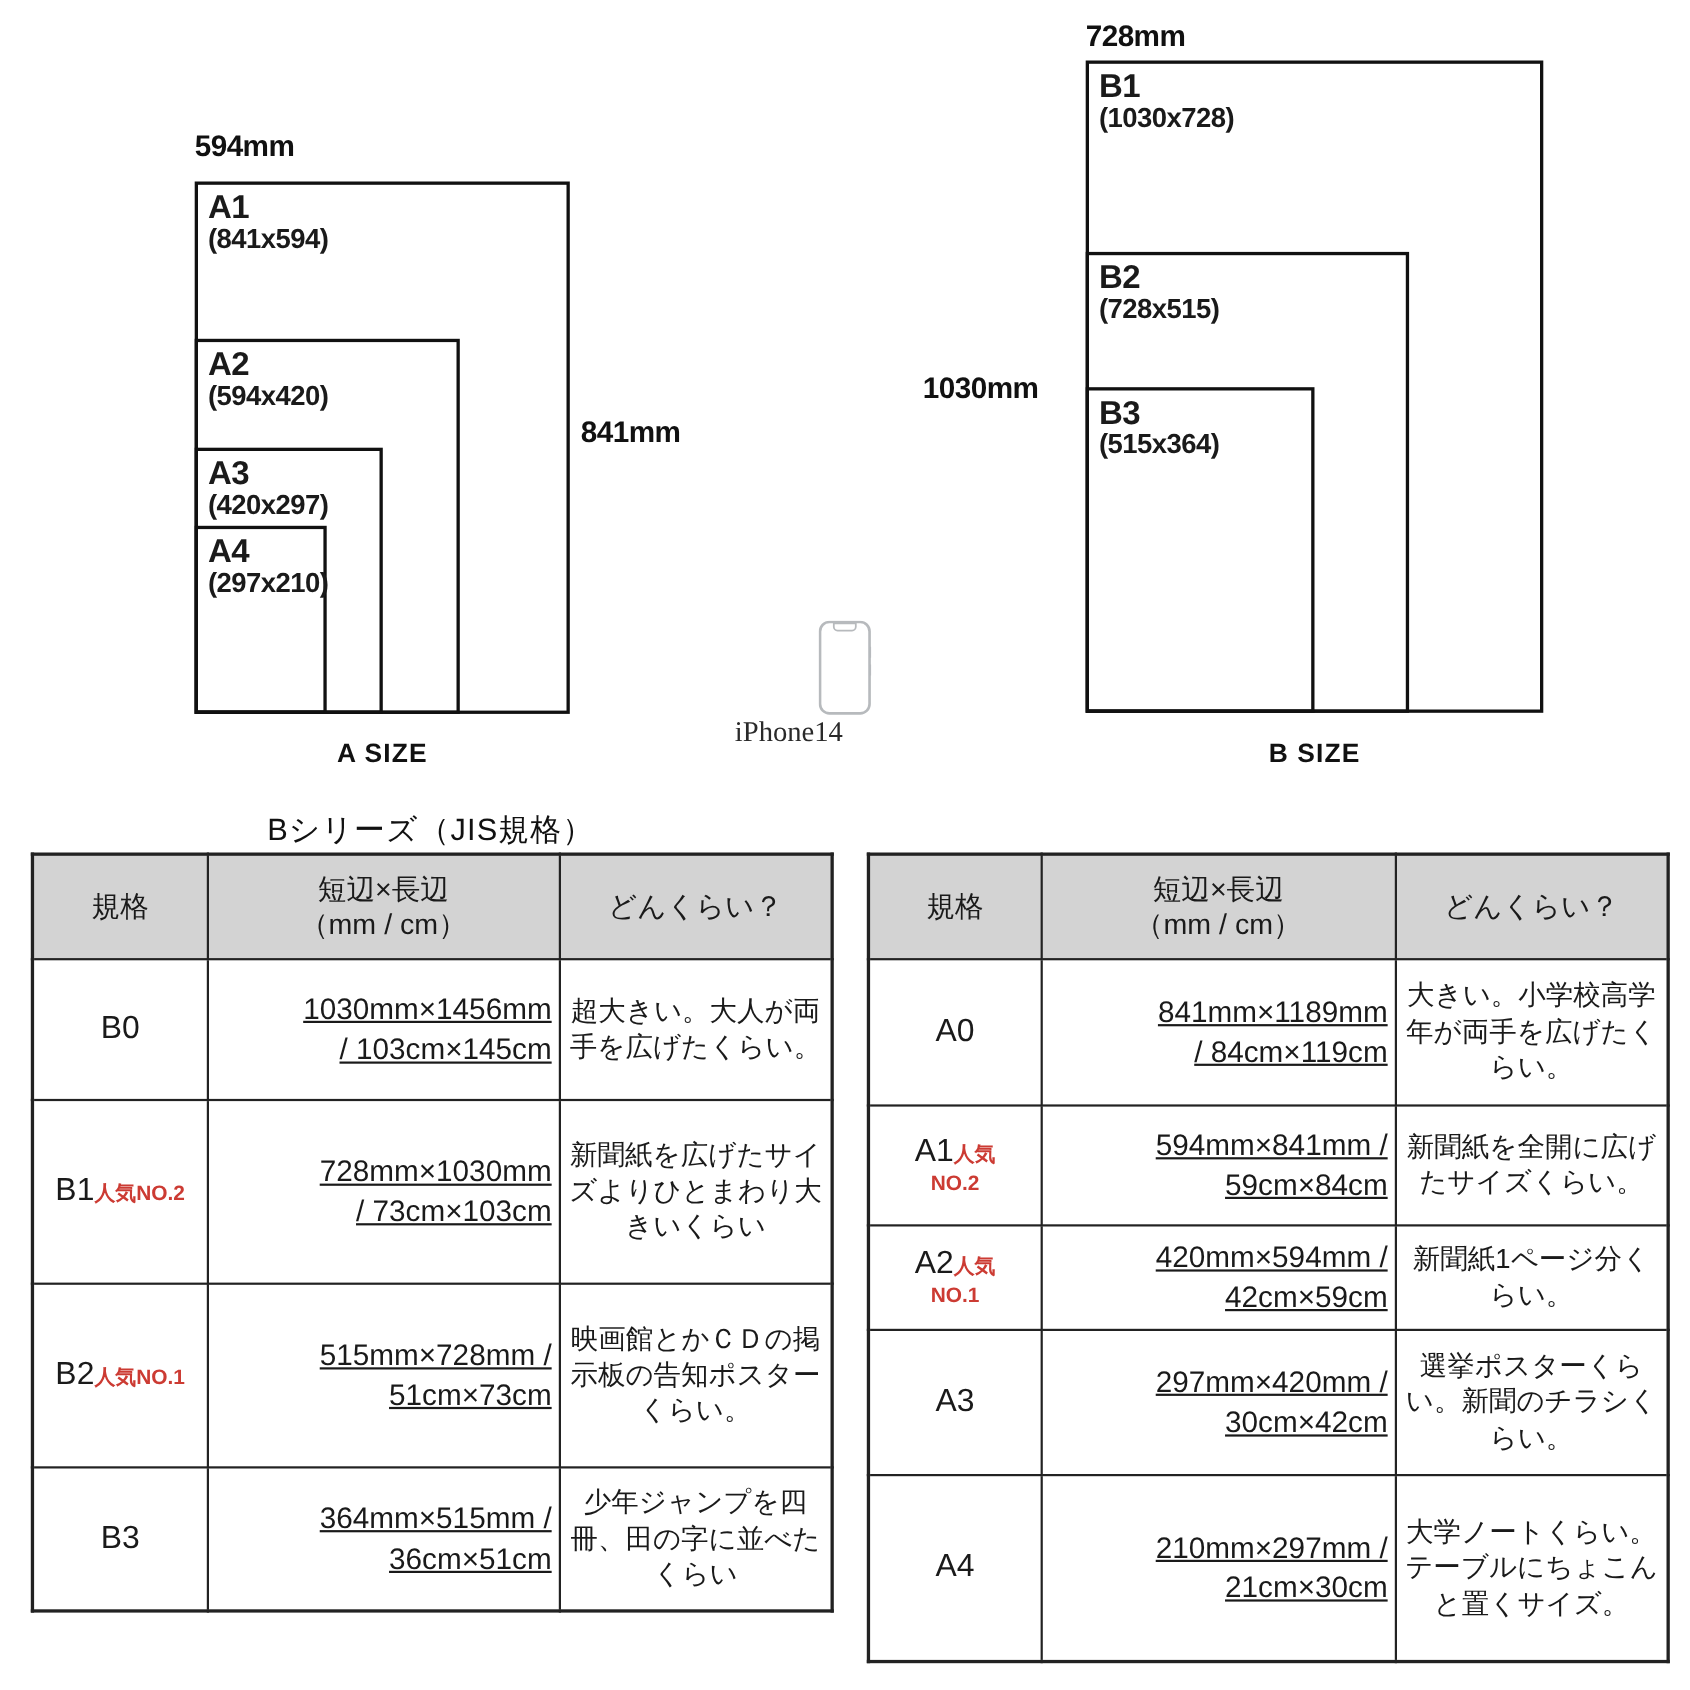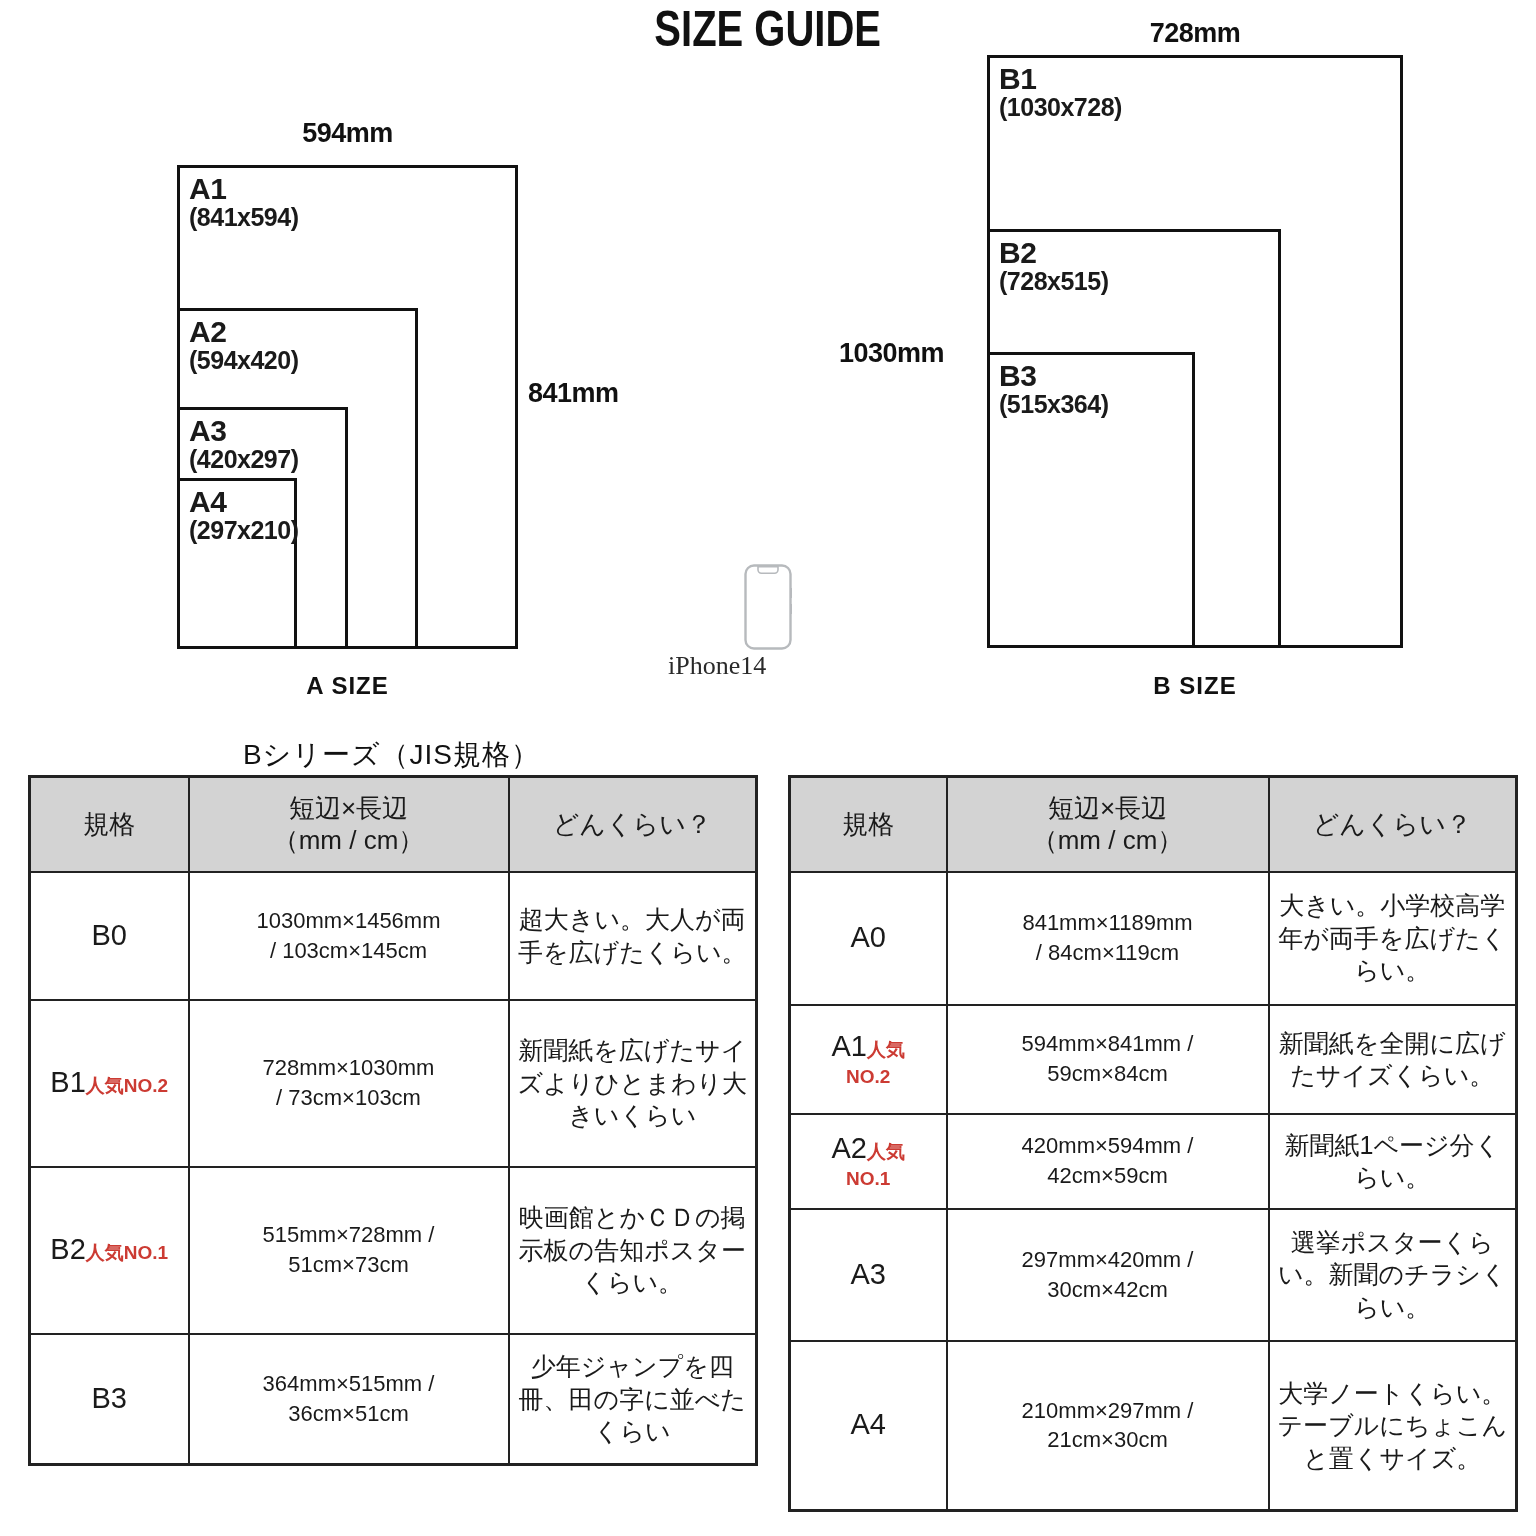--- a/index.html
+++ b/index.html
@@ -13,45 +13,42 @@
     display:inline-block; transform:scaleX(.80); transform-origin:center;
     font-size:50px; font-weight:bold; letter-spacing:0px; color:#111;
   }
   
   .prect { position:absolute; border:3px solid #111; box-sizing:border-box; background:transparent; }
   .rect-label { position:absolute; left:9px; top:5px; font-weight:bold; letter-spacing:-0.5px; line-height:1.04; white-space:nowrap; }
   .rect-label .nm { font-size:30px; display:block; }
   .rect-label .dm { font-size:25px; display:block; }
   .dim-label { position:absolute; font-weight:bold; font-size:27px; letter-spacing:-0.5px; color:#111; }
   .caption { position:absolute; font-weight:bold; font-size:24px; letter-spacing:1px; text-align:center; color:#111; }
-  .center { text-align:center; }
+  .center { }
   .right { text-align:right; }
   
   .phone { position:absolute; left:744px; top:564px; }
   .phone-label { position:absolute; left:668px; top:651px; width:200px; text-align:left;
     font-family:"Liberation Serif","DejaVu Serif",serif; font-size:26px; color:#2a2a2a; }
   
   .tbl-title { position:absolute; width:727px; text-align:center; font-size:28px; color:#111; letter-spacing:1px; }
   table.jis { position:absolute; width:727px; border-collapse:collapse; table-layout:fixed; border:3px solid #222; background:#fff; }
   table.jis td { border:2px solid #222; vertical-align:middle; padding:2px 6px; box-sizing:border-box; }
   table.jis td.hdr { background:#d3d3d3; text-align:center; font-size:26px; line-height:1.25; }
   td.code-cell { text-align:center; font-size:29px; line-height:1.1; }
-  td.size-cell { text-align:center; font-size:22px; white-space:pre-line; line-height:1.35; }
+  td.size-cell { text-align:right; font-size:27px; white-space:pre-line; line-height:1.35;text-decoration:underline; }
   td.desc-cell { text-align:center; font-size:25px; line-height:1.3; padding:4px 8px; }
   .badge { color:#cc3b33; font-size:19px; font-weight:bold; }
   .badge2 { display:block; margin-top:4px; }
 </style>
 </head>
 <body>
 
 <div class="canvas">
 
-  <div class="main-title">
-    <span>SIZE GUIDE</span>
-  </div>
 
   <div class="dim-label center" style="left:177px; top:118px; width:341px;">594mm</div>
 
   <div class="prect" style="left:177px; top:165px; width:341px; height:484px;">
     <div class="rect-label">
       <span class="nm">A1</span>
       <span class="dm">(841x594)</span>
     </div>
   </div>
   <div class="prect" style="left:177px; top:308px; width:241px; height:341px;">

